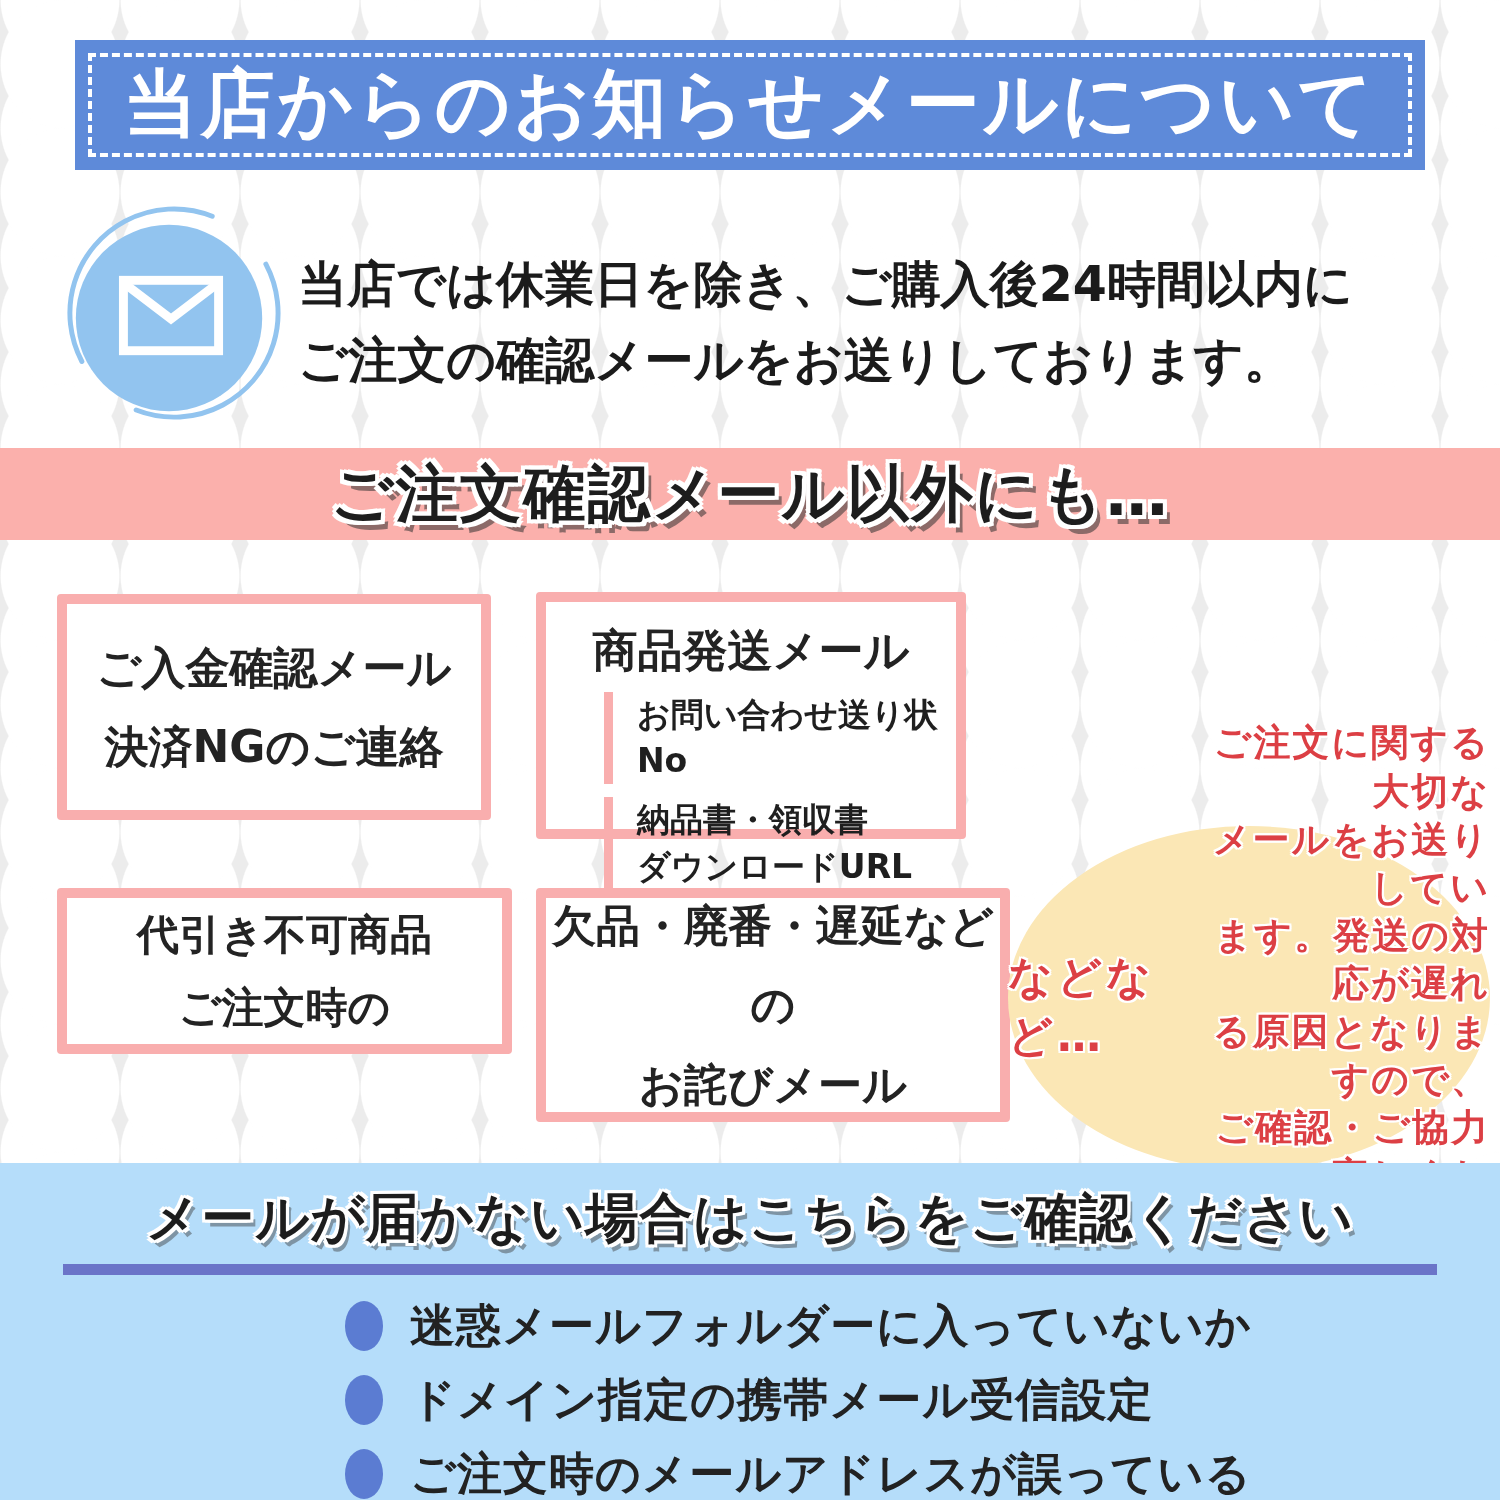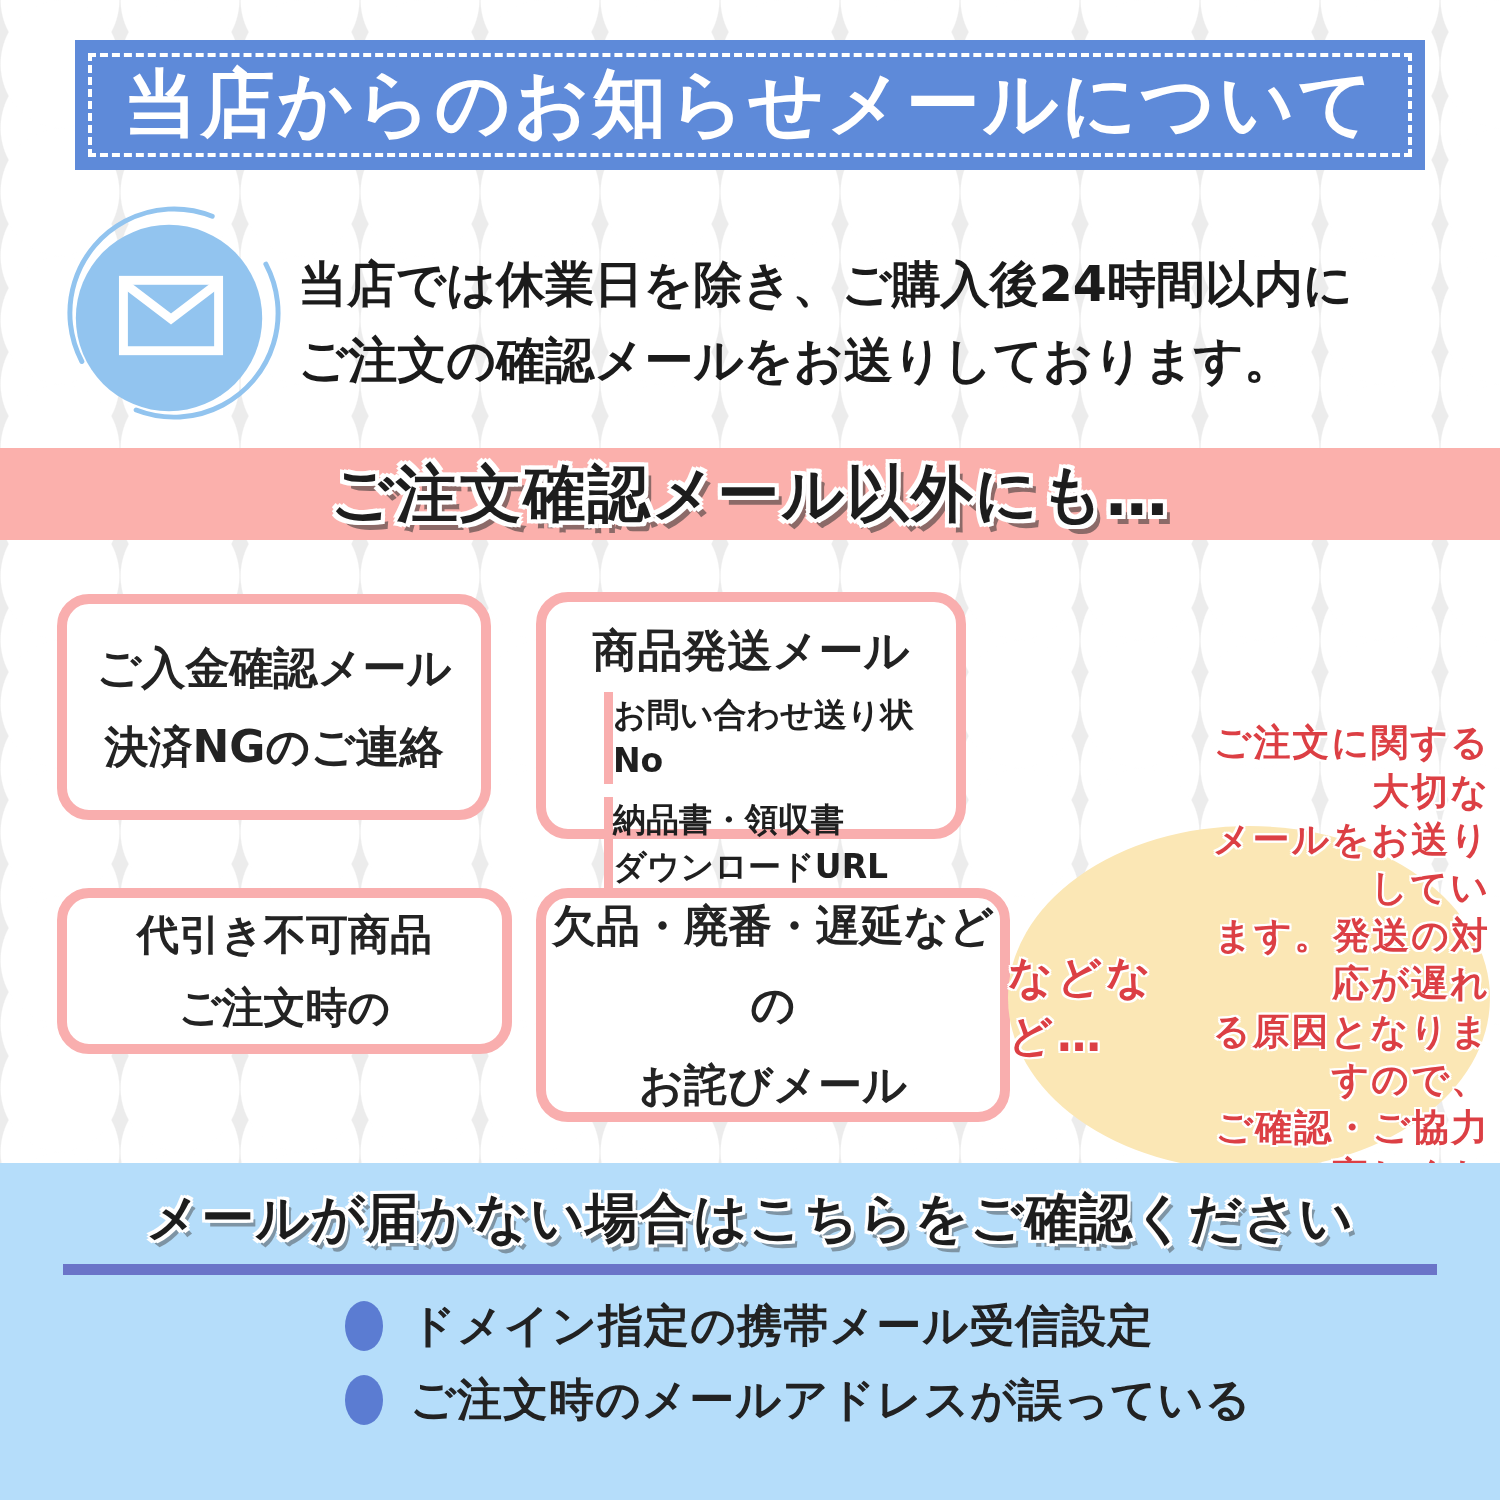--- a/index.html
+++ b/index.html
@@ -47,30 +47,30 @@
     position:absolute;inset:0;display:flex;align-items:center;justify-content:center;
     font-size:62px;color:#1d1d1d;letter-spacing:2px;white-space:nowrap;
     text-shadow:
       -4px -4px 0 #fff,4px -4px 0 #fff,-4px 4px 0 #fff,4px 4px 0 #fff,
       -4px 0 0 #fff,4px 0 0 #fff,0 -4px 0 #fff,0 4px 0 #fff,
       7px 9px 0 rgba(50,50,50,0.55);
   }
 
   
   .card{
-    position:absolute;background:#ffffff;border:10px solid #f9aeae;border-radius:32px;
+    position:absolute;background:#ffffff;border:10px solid #f9aeae;border-radius:4px;
     box-sizing:border-box;display:flex;align-items:center;justify-content:center;
     text-align:center;color:#232323;
   }
   .card .lines span{display:block;}
   .card-c1{left:57px;top:594px;width:434px;height:226px;font-size:44px;line-height:1.8;}
   .card-c2{left:536px;top:592px;width:430px;height:247px;flex-direction:column;justify-content:flex-start;padding:16px 0 0 0;}
   .card-c2 .card2-title{font-size:45px;line-height:1.2;margin-top:6px;}
   .card-c2 .card2-items{align-self:stretch;text-align:left;padding-left:58px;margin-top:14px;}
-  .card2-item{border-left:9px solid #f9aeae;padding-left:0;font-size:33px;line-height:1.4;margin-bottom:13px;color:#1f1f1f;}
+  .card2-item{border-left:9px solid #f9aeae;padding-left:24px;font-size:33px;line-height:1.4;margin-bottom:13px;color:#1f1f1f;}
   .card2-item span{display:block;}
   .card-c3{left:1010px;top:598px;width:433px;height:222px;font-size:44px;line-height:1.8;}
   .card-c4{left:57px;top:888px;width:455px;height:166px;font-size:42px;line-height:1.75;}
   .card-c5{left:536px;top:888px;width:474px;height:234px;font-size:44px;line-height:1.8;}
 
   
   .note-bubble{
     position:absolute;left:1008px;top:826px;width:482px;height:344px;
     background:#fbe7b5;border-radius:50%;
     display:flex;flex-direction:row;align-items:center;
@@ -182,20 +182,24 @@
 ご確認・ご協力宜しくお
 願い申し上げます。</div>
   </div>
 
   <div class="footer">
     <div class="footer-heading">メールが届かない場合はこちらをご確認ください</div>
     <div class="footer-divider"></div>
     <ul class="checklist">
       <li>
         <span class="bullet-dot"></span>
+        <span class="checklist-label">迷惑メールフォルダーに入っていないか</span>
+      </li>
+      <li>
+        <span class="bullet-dot"></span>
         <span class="checklist-label">ドメイン指定の携帯メール受信設定</span>
       </li>
       <li>
         <span class="bullet-dot"></span>
         <span class="checklist-label">ご注文時のメールアドレスが誤っている</span>
       </li>
     </ul>
   </div>
 
 </div>

